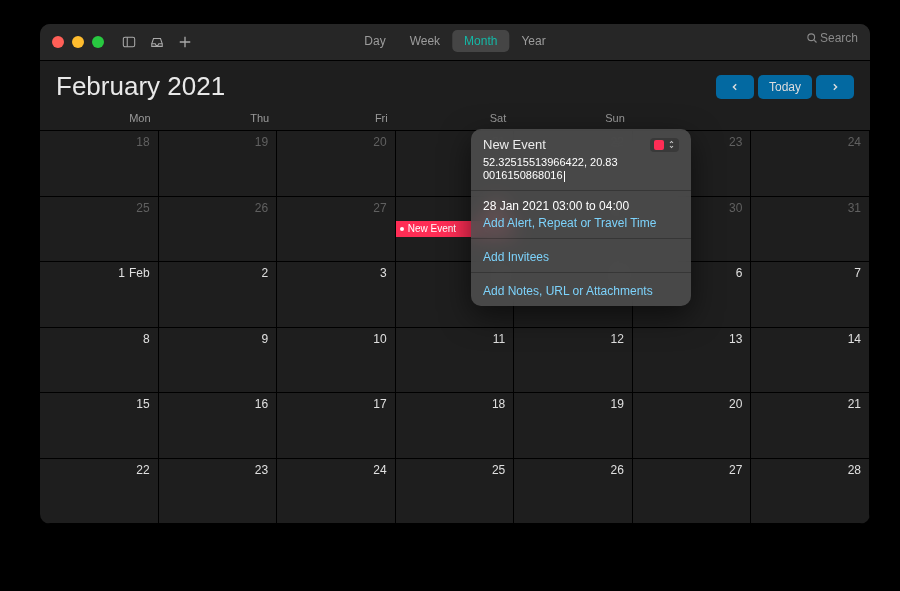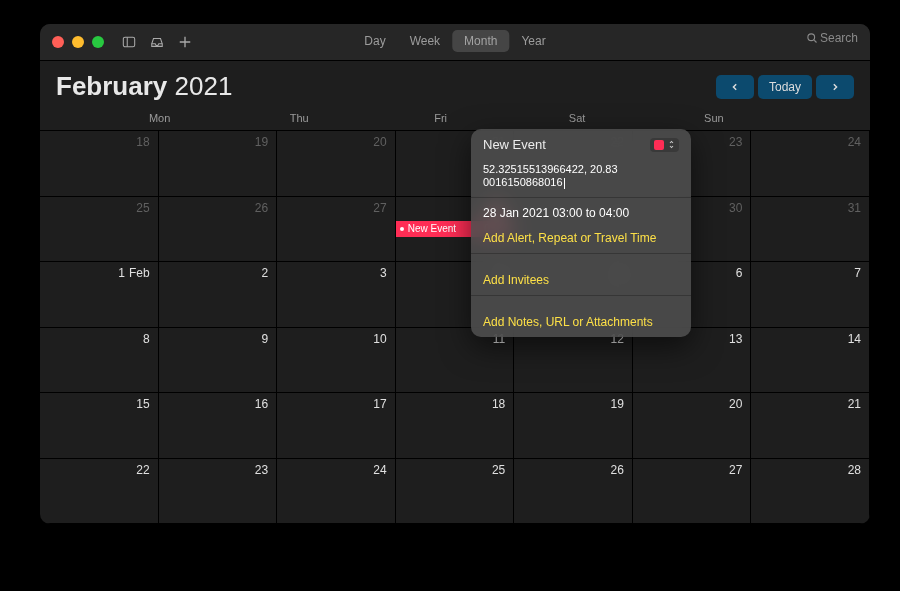--- a/index.html
+++ b/index.html
@@ -5,54 +5,54 @@
 html,body{margin:0;padding:0;background:#000;width:900px;height:591px;font-family:-apple-system,"Helvetica Neue",Arial,sans-serif;overflow:hidden}
 .stage{position:relative;width:798px;height:591px}
 .win{position:absolute;left:40px;top:24px;width:830px;height:500px;background:#1e1e1e;border-radius:10px;box-shadow:0 20px 50px 10px rgba(0,0,0,.6);overflow:hidden;color:#ccc}
 .titlebar{height:36px;display:flex;align-items:center;position:relative;background:#262626;padding:0 12px;border-bottom:1px solid #000}
 .traffic{display:flex;gap:8px;align-items:center}
 .dot{width:12px;height:12px;border-radius:50%}
 .tb-icons{display:flex;gap:14px;margin-left:18px;align-items:center;color:#aaa}
 .tb-icons svg{width:14px;height:14px;display:block}
 .seg{position:absolute;left:50%;top:6px;transform:translateX(-50%);display:flex;background:transparent;border-radius:6px}
 .seg div{padding:4px 12px;font-size:12px;color:#9c9c9c;border-radius:5px;cursor:default}
-.seg div.active{background:#454545;color:#a3a3a3}
+.seg div.active{background:#454545;color:#14b8a6}
 .search{position:absolute;right:12px;top:7px;display:flex;align-items:center;gap:2px;color:#8a8a8a;font-size:12px}
 .search svg{width:12px;height:12px}
 .header2{display:flex;justify-content:space-between;align-items:center;padding:10px 16px 6px 16px}
 .monthlabel{font-size:26px;color:#e8e8e8;font-weight:300}
-.monthlabel b{font-weight:700}
+.monthlabel b{font-weight:400}
 .navbtns{display:flex;gap:4px}
-.navbtn{background:#0c4a6e;color:#ddd;font-size:12px;border-radius:5px;padding:3px 11px;display:flex;align-items:center;justify-content:center;min-width:16px;height:18px}
+.navbtn{background:#0369a1;color:#ddd;font-size:12px;border-radius:5px;padding:3px 11px;display:flex;align-items:center;justify-content:center;min-width:16px;height:18px}
 .navbtn svg{width:8px;height:8px}
 .cal{display:flex;flex-direction:column;height:calc(100% - 36px - 48px)}
-.dow{display:grid;grid-template-columns:repeat(6,1fr);font-size:11px;color:#9a9a9a;border-bottom:1px solid #000}
+.dow{display:grid;grid-template-columns:repeat(7,1fr);font-size:11px;color:#9a9a9a;border-bottom:1px solid #000}
 .dow div{text-align:right;padding:4px 8px 6px 0}
 .grid{display:grid;grid-template-columns:repeat(7,1fr);grid-template-rows:repeat(6,1fr);flex:1}
 .cell{border-right:1px solid #000;border-bottom:1px solid #000;position:relative;padding:4px 6px;font-size:12px;color:#e0e0e0}
 .cell.out{color:#606060}
 .cell .num{position:absolute;top:4px;right:8px}
 .cell .numlabel{position:absolute;top:4px;right:8px;display:flex;gap:4px;align-items:baseline}
 .cell .numlabel span:first-child{font-size:12px}
 .today .num{background:#ff3b4e;color:#fff;border-radius:9px;min-width:18px;height:18px;line-height:18px;text-align:center;display:inline-block;font-weight:600}
 .eventbar{position:absolute;left:0;right:0;top:24px;height:16px;background:#ff2d55;color:#fff;font-size:10px;display:flex;align-items:center;padding:0 4px;justify-content:space-between}
 .eventbar .dotb{width:4px;height:4px;border-radius:50%;background:#fff;margin-right:4px}
 .eventbar .lab{display:flex;align-items:center}
 .popover{position:absolute;left:431px;top:105px;width:220px;background:rgba(80,80,80,.85);backdrop-filter:blur(10px);border-radius:10px;box-shadow:0 10px 30px rgba(0,0,0,.55);color:#ddd;font-size:12px;overflow:hidden}
 .popover .gr{padding:8px 12px;border-bottom:1px solid rgba(0,0,0,.25)}
 .popover .gr:last-child{border-bottom:0}
 .popover .row1{display:flex;justify-content:space-between;align-items:center}
 .popover .title{color:#ececec;font-size:13px}
 .colorsel{display:flex;align-items:center;gap:4px;background:rgba(0,0,0,.2);border-radius:4px;padding:2px 4px}
 .colorsel .sq{width:10px;height:10px;background:#ff2d55;border-radius:2px}
 .colorsel svg{width:7px;height:9px}
-.popover .loc{color:#fff;font-size:11px;line-height:13px;margin-top:11px}
+.popover .loc{color:#fff;font-size:11px;line-height:13px;margin-top:4px}
 .popover .loc .cursor{display:inline-block;width:1px;height:11px;background:#fff;vertical-align:middle;margin-left:1px}
 .popover .time{color:#fff}
-.popover .hint{color:#fde047;margin-top:11px}
+.popover .hint{color:#7dd3fc;margin-top:3px}
 </style>
 </head>
 <body>
 
 <div class="stage">
 <div class="win">
 
   <div class="titlebar">
     <div class="traffic">
       <div class="dot" style="background:#ff5f57"></div>

